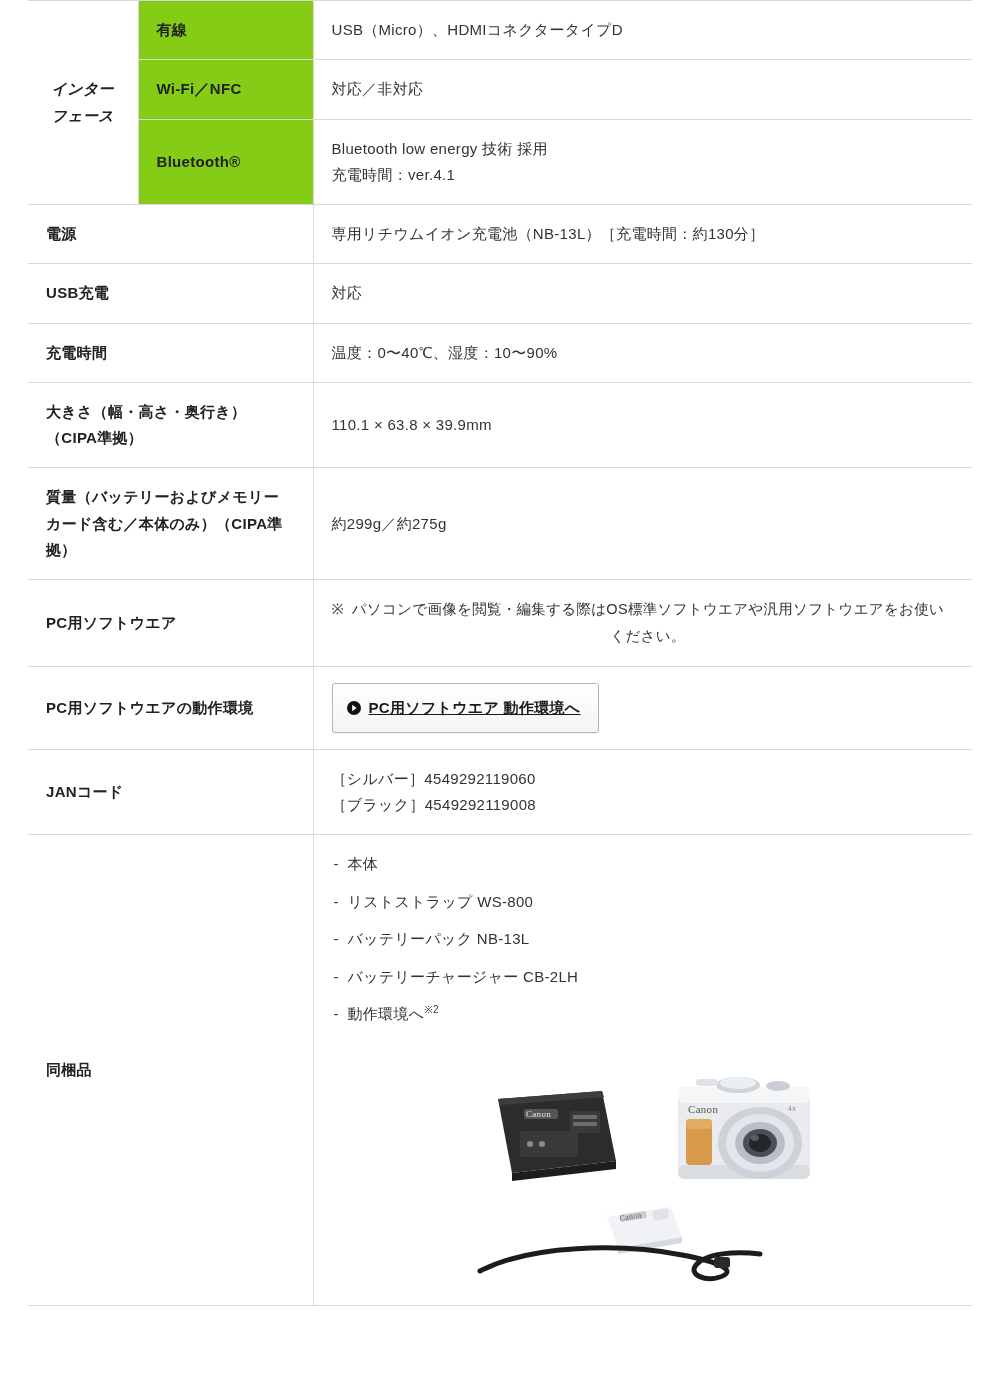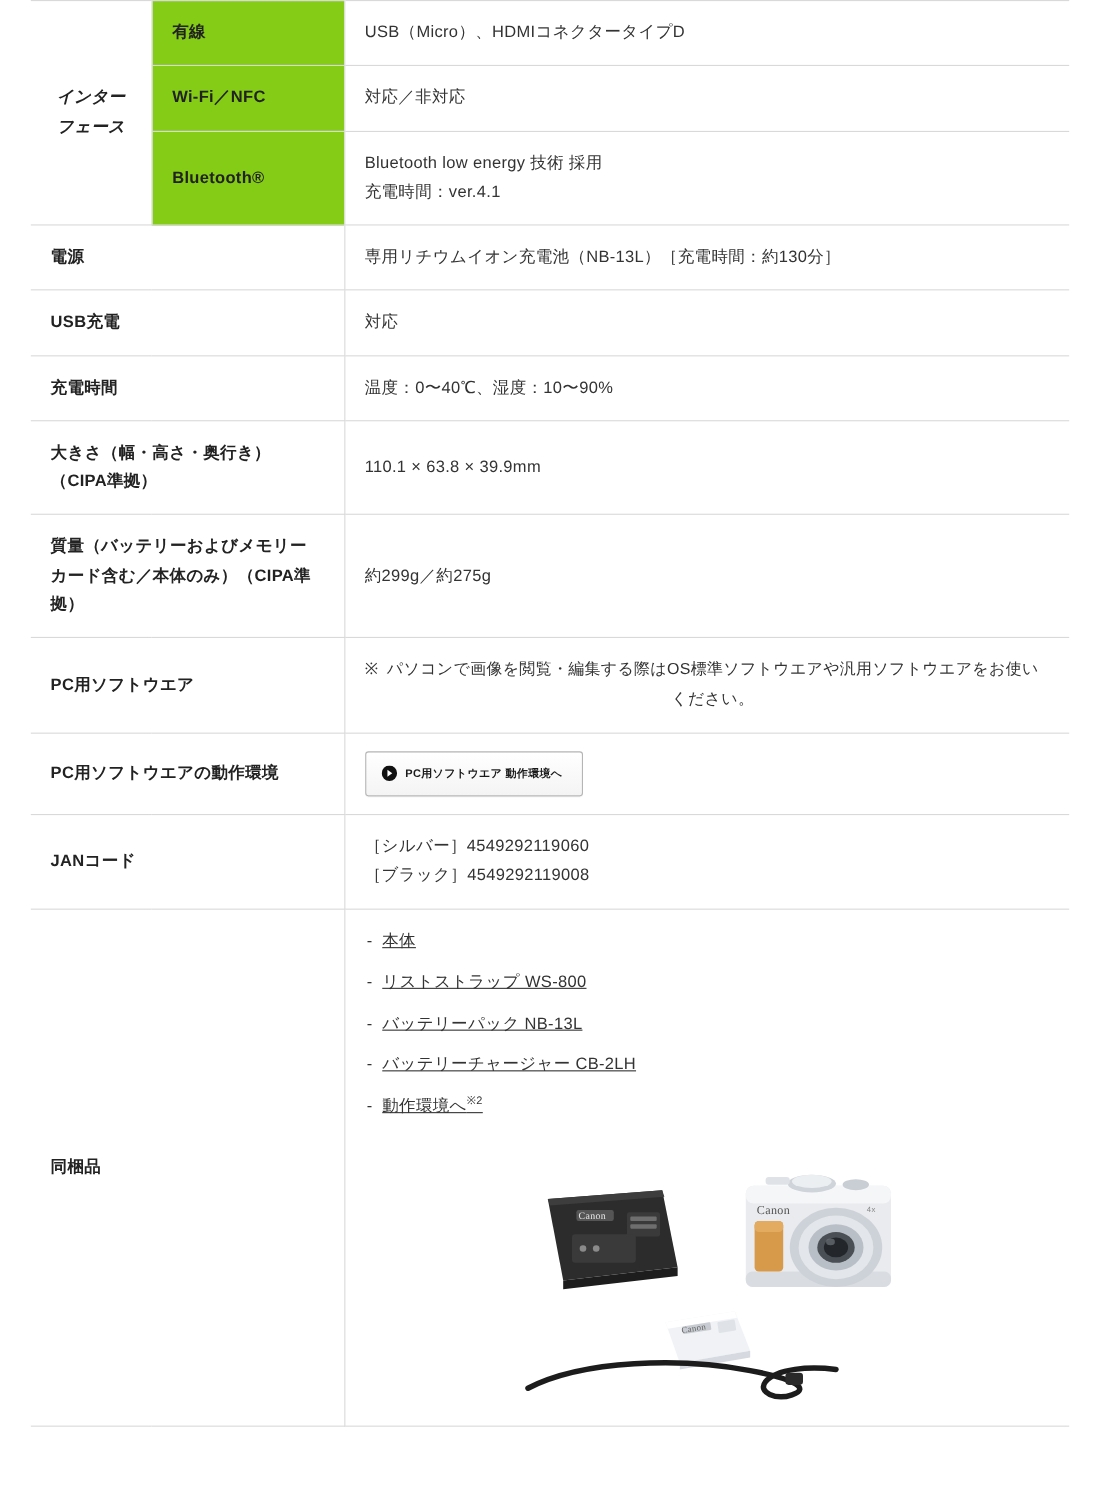--- a/index.html
+++ b/index.html
@@ -89,40 +89,40 @@
 
   .sw-button {
     display: inline-flex;
     align-items: center;
     gap: 8px;
     border: 1px solid #b5b5b5;
     border-radius: 3px;
     background: linear-gradient(#ffffff, #f4f4f4);
     padding: 11px 18px 11px 14px;
     font-weight: bold;
-    font-size: 10px;
+    font-size: 15px;
     color: #1a1a1a;
     cursor: pointer;
     box-shadow: 0 1px 0 rgba(0,0,0,0.04);
+    text-decoration: underline;
   }
   .sw-button .arrow {
     display: inline-block;
     width: 14px;
     height: 14px;
     position: relative;
   }
   .sw-button .arrow svg { display: block; }
 
   .jan-lines { line-height: 2.0; }
 
   ul.bundle {
     list-style: none;
     margin: 0 0 0 2px;
     padding: 0;
-    text-decoration: underline;
   }
   ul.bundle li {
     font-size: 15px;
     line-height: 1.7;
     margin-bottom: 12px;
     position: relative;
     padding-left: 14px;
     letter-spacing: 0.02em;
   }
   ul.bundle li:before {

